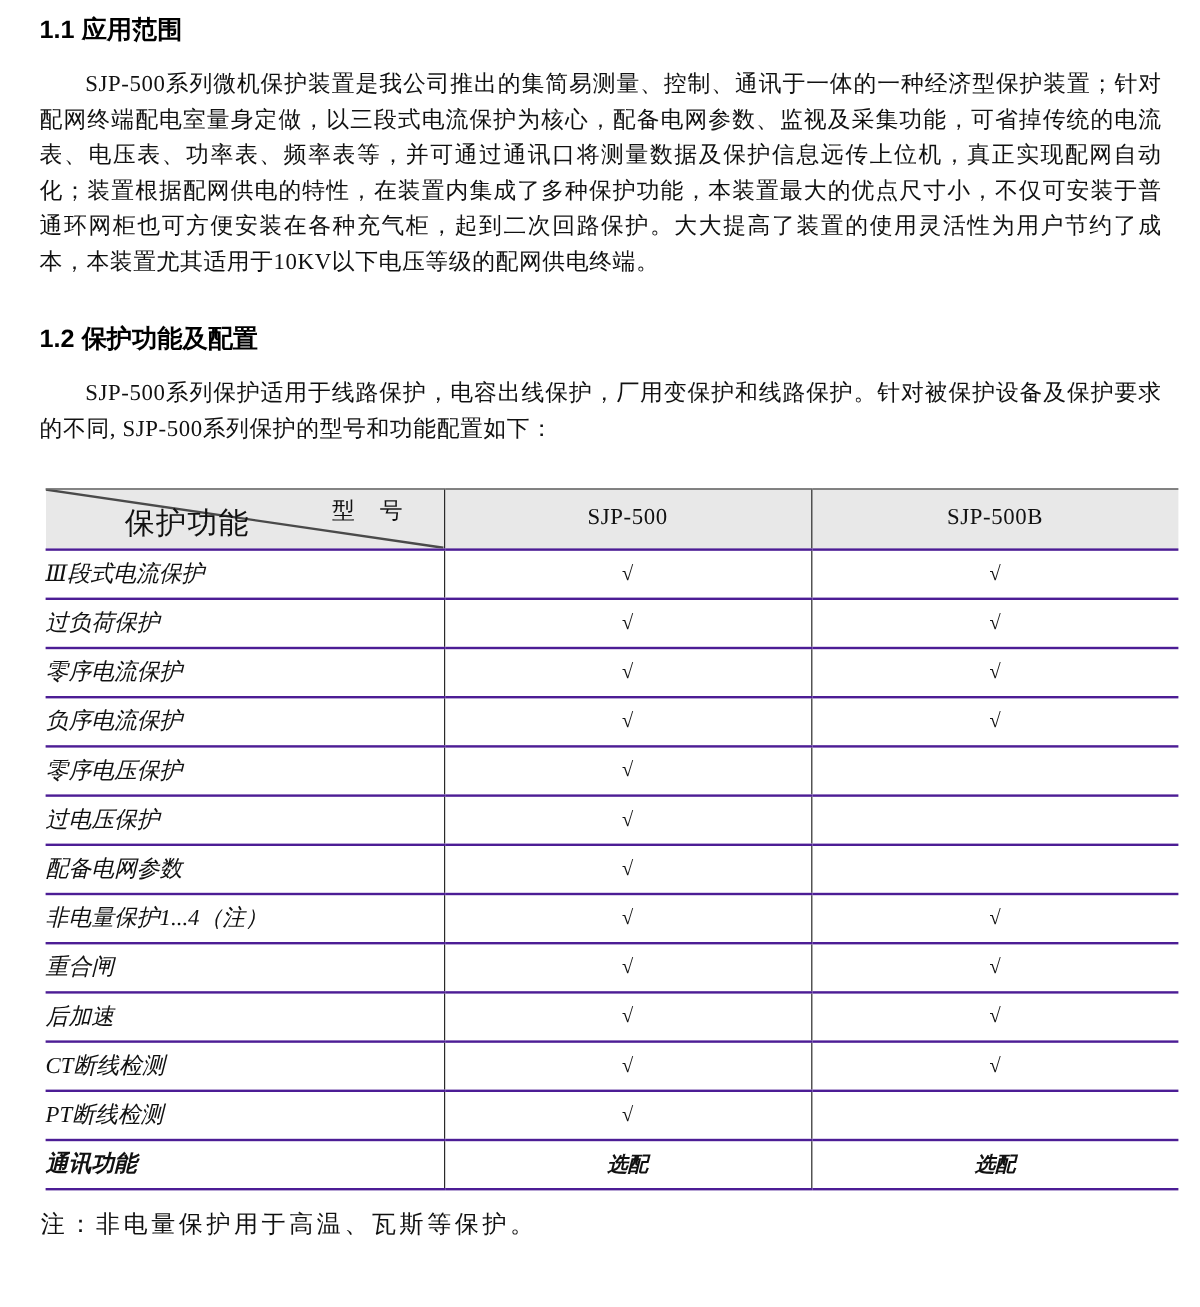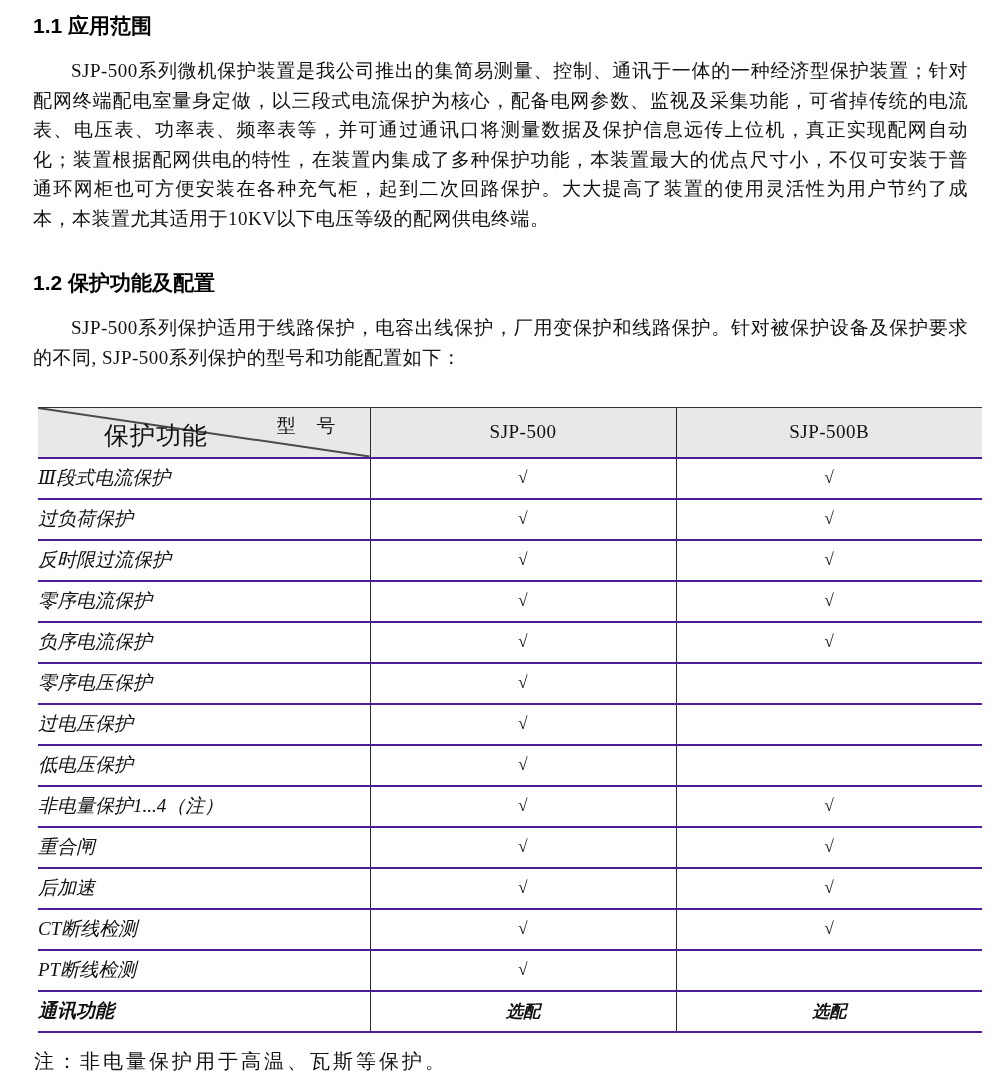--- a/index.html
+++ b/index.html
@@ -122,46 +122,41 @@
         <td class="label-cell">Ⅲ段式电流保护</td>
         <td class="mark-cell">√</td>
         <td class="mark-cell">√</td>
       </tr>
       <tr>
         <td class="label-cell">过负荷保护</td>
         <td class="mark-cell">√</td>
         <td class="mark-cell">√</td>
       </tr>
       <tr>
-        <td class="label-cell">反时限过流保护</td>
-        <td class="mark-cell">√</td>
-        <td class="mark-cell">√</td>
-      </tr>
-      <tr>
         <td class="label-cell">零序电流保护</td>
         <td class="mark-cell">√</td>
         <td class="mark-cell">√</td>
       </tr>
       <tr>
         <td class="label-cell">负序电流保护</td>
         <td class="mark-cell">√</td>
         <td class="mark-cell">√</td>
       </tr>
       <tr>
         <td class="label-cell">零序电压保护</td>
         <td class="mark-cell">√</td>
         <td class="mark-cell"></td>
       </tr>
       <tr>
         <td class="label-cell">过电压保护</td>
         <td class="mark-cell">√</td>
         <td class="mark-cell"></td>
       </tr>
       <tr>
-        <td class="label-cell">低电压保护</td>
+        <td class="label-cell">配备电网参数</td>
         <td class="mark-cell">√</td>
         <td class="mark-cell"></td>
       </tr>
       <tr>
         <td class="label-cell">非电量保护1...4（注）</td>
         <td class="mark-cell">√</td>
         <td class="mark-cell">√</td>
       </tr>
       <tr>
         <td class="label-cell">重合闸</td>

